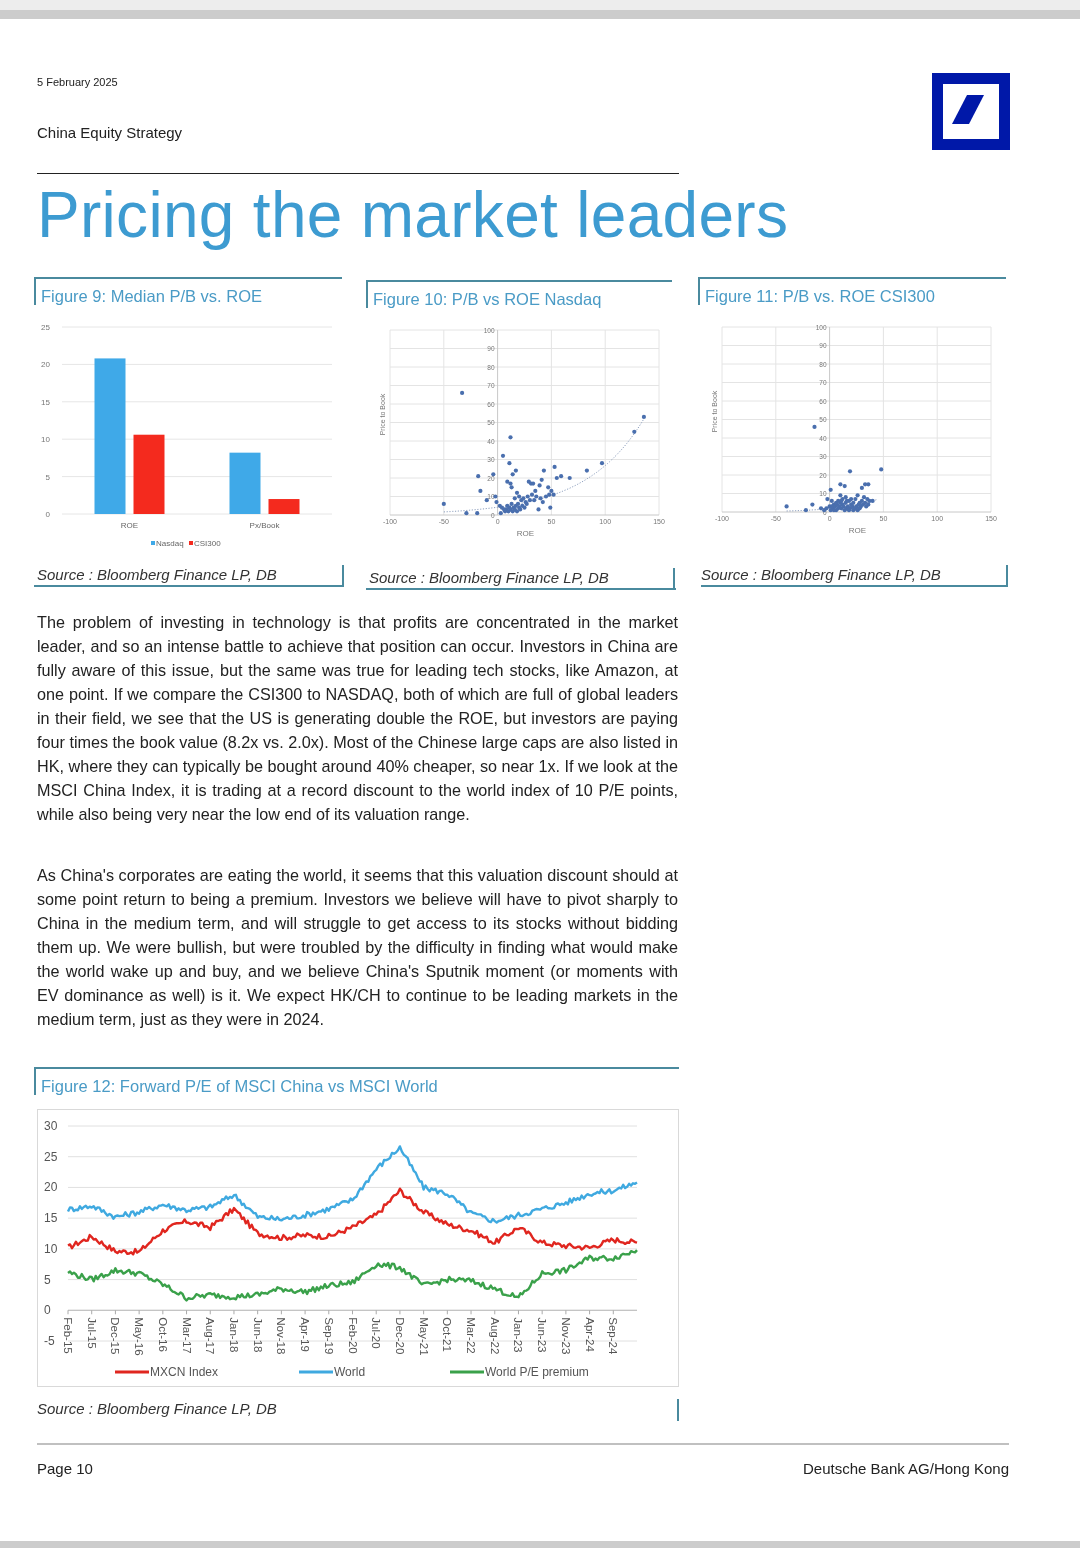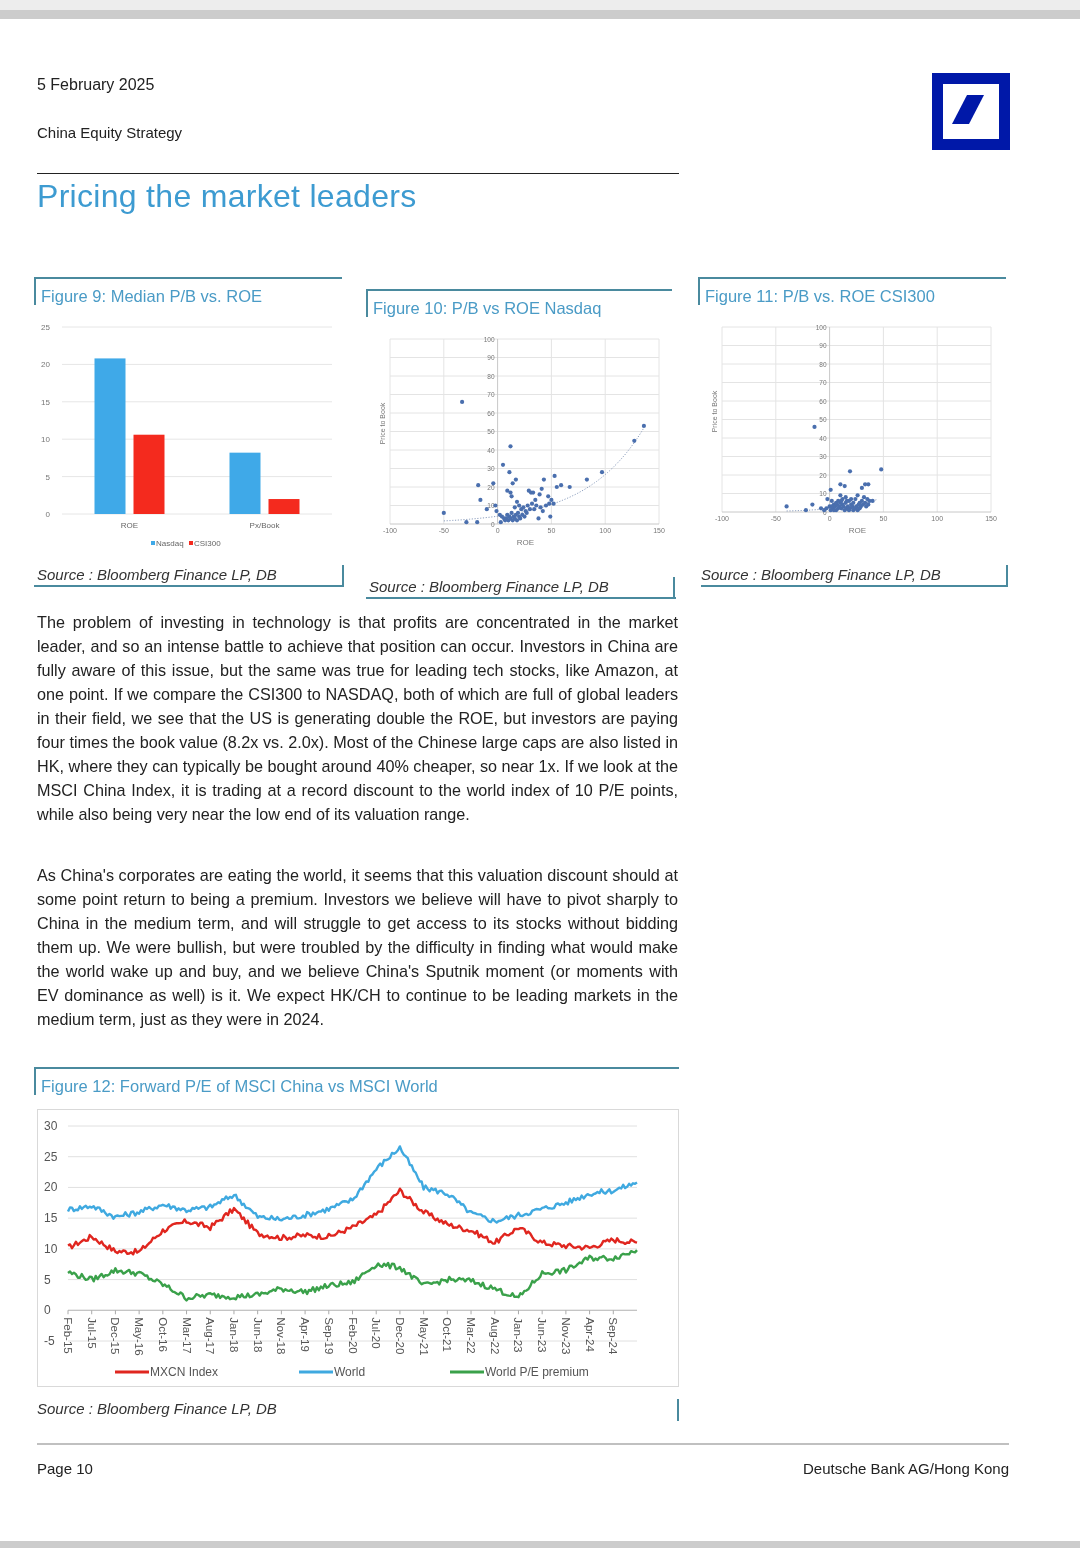--- a/index.html
+++ b/index.html
@@ -6,26 +6,26 @@
   body {
     width: 1080px; height: 1548px; position: relative; overflow: hidden;
     background: #ffffff;
     font-family: "Liberation Sans", sans-serif;
     color: #1e1e1e;
   }
   .topbar { position: absolute; left: 0; top: 0; width: 1080px; height: 10px; background: #ededed; }
   .topbar2 { position: absolute; left: 0; top: 10px; width: 1080px; height: 9px; background: #cccccc; }
   .botbar { position: absolute; left: 0; top: 1541px; width: 1080px; height: 7px; background: #cccccc; }
 
-  .date { position: absolute; left: 37px; top: 76px; font-size: 16px; color: #222; }
+  .date { position: absolute; left: 37px; top: 76px; font-size: 11px; color: #222; }
   .series-name { position: absolute; left: 37px; top: 124px; font-size: 15px; color: #222; }
   .logo { position: absolute; left: 932px; top: 73px; width: 78px; height: 77px; box-sizing: border-box; border: 11px solid #0018a8; background: #fff; }
   .logo svg { position: absolute; left: 0; top: 0; }
   .title-rule { position: absolute; left: 37px; top: 173px; width: 642px; height: 1px; background: #222; }
-  .page-title { position: absolute; left: 37px; top: 178px; font-size: 32px; color: #3d9bd1; font-weight: normal; letter-spacing: 0.3px; margin: 0; }
+  .page-title { position: absolute; left: 37px; top: 178px; font-size: 64px; color: #3d9bd1; font-weight: normal; letter-spacing: 0.3px; margin: 0; }
 
   .fig { position: absolute; }
   .fig-top { position: absolute; top: 0; height: 2px; background: #4a8a9e; }
   .fig-left { position: absolute; left: 0; top: 0; width: 2px; height: 28px; background: #4a8a9e; }
   .fig-title { position: absolute; left: 7px; top: 10px; font-size: 16.5px; color: #4a9bc6; white-space: nowrap; }
   .fig-source { position: absolute; font-size: 15px; font-style: italic; color: #333; white-space: nowrap; }
   .fig-bottom { position: absolute; height: 2px; background: #4a8a9e; }
   .fig-right { position: absolute; width: 2px; background: #4a8a9e; }
 
   svg text { font-family: "Liberation Sans", sans-serif; }
@@ -80,21 +80,21 @@
       <rect x="117" y="222" width="4" height="4" fill="#3fa9e8"></rect>
       <text x="122" y="227" font-size="8" fill="#666">Nasdaq</text>
       <rect x="155" y="222" width="4" height="4" fill="#f42a1e"></rect>
       <text x="160" y="227" font-size="8" fill="#666">CSI300</text>
     </svg>
   <div class="fig-source" style="left:3px; top:289px;">Source : Bloomberg Finance LP, DB</div>
   <div class="fig-bottom" style="left:0; top:308px; width:310px;"></div>
   <div class="fig-right" style="left:308px; top:288px; height:22px;"></div>
 </div>
 
-<div class="fig" style="left:366px; top:289px; width:310px; height:312px;">
+<div class="fig" style="left:366px; top:280px; width:310px; height:312px;">
   <div class="fig-top" style="left:0; width:306px;"></div>
   <div class="fig-left"></div>
   <div class="fig-title">Figure 10: P/B vs ROE Nasdaq</div>
   <svg id="fig10-svg" width="310" height="230" style="position:absolute; left:0; top:42px;">
       <line x1="24" x2="293" y1="174.5" y2="174.5" stroke="#e4e4e4" stroke-width="1"></line>
       <line x1="24" x2="293" y1="156" y2="156" stroke="#e4e4e4" stroke-width="1"></line>
       <line x1="24" x2="293" y1="137.5" y2="137.5" stroke="#e4e4e4" stroke-width="1"></line>
       <line x1="24" x2="293" y1="119" y2="119" stroke="#e4e4e4" stroke-width="1"></line>
       <line x1="24" x2="293" y1="100.5" y2="100.5" stroke="#e4e4e4" stroke-width="1"></line>
       <line x1="24" x2="293" y1="82" y2="82" stroke="#e4e4e4" stroke-width="1"></line>

